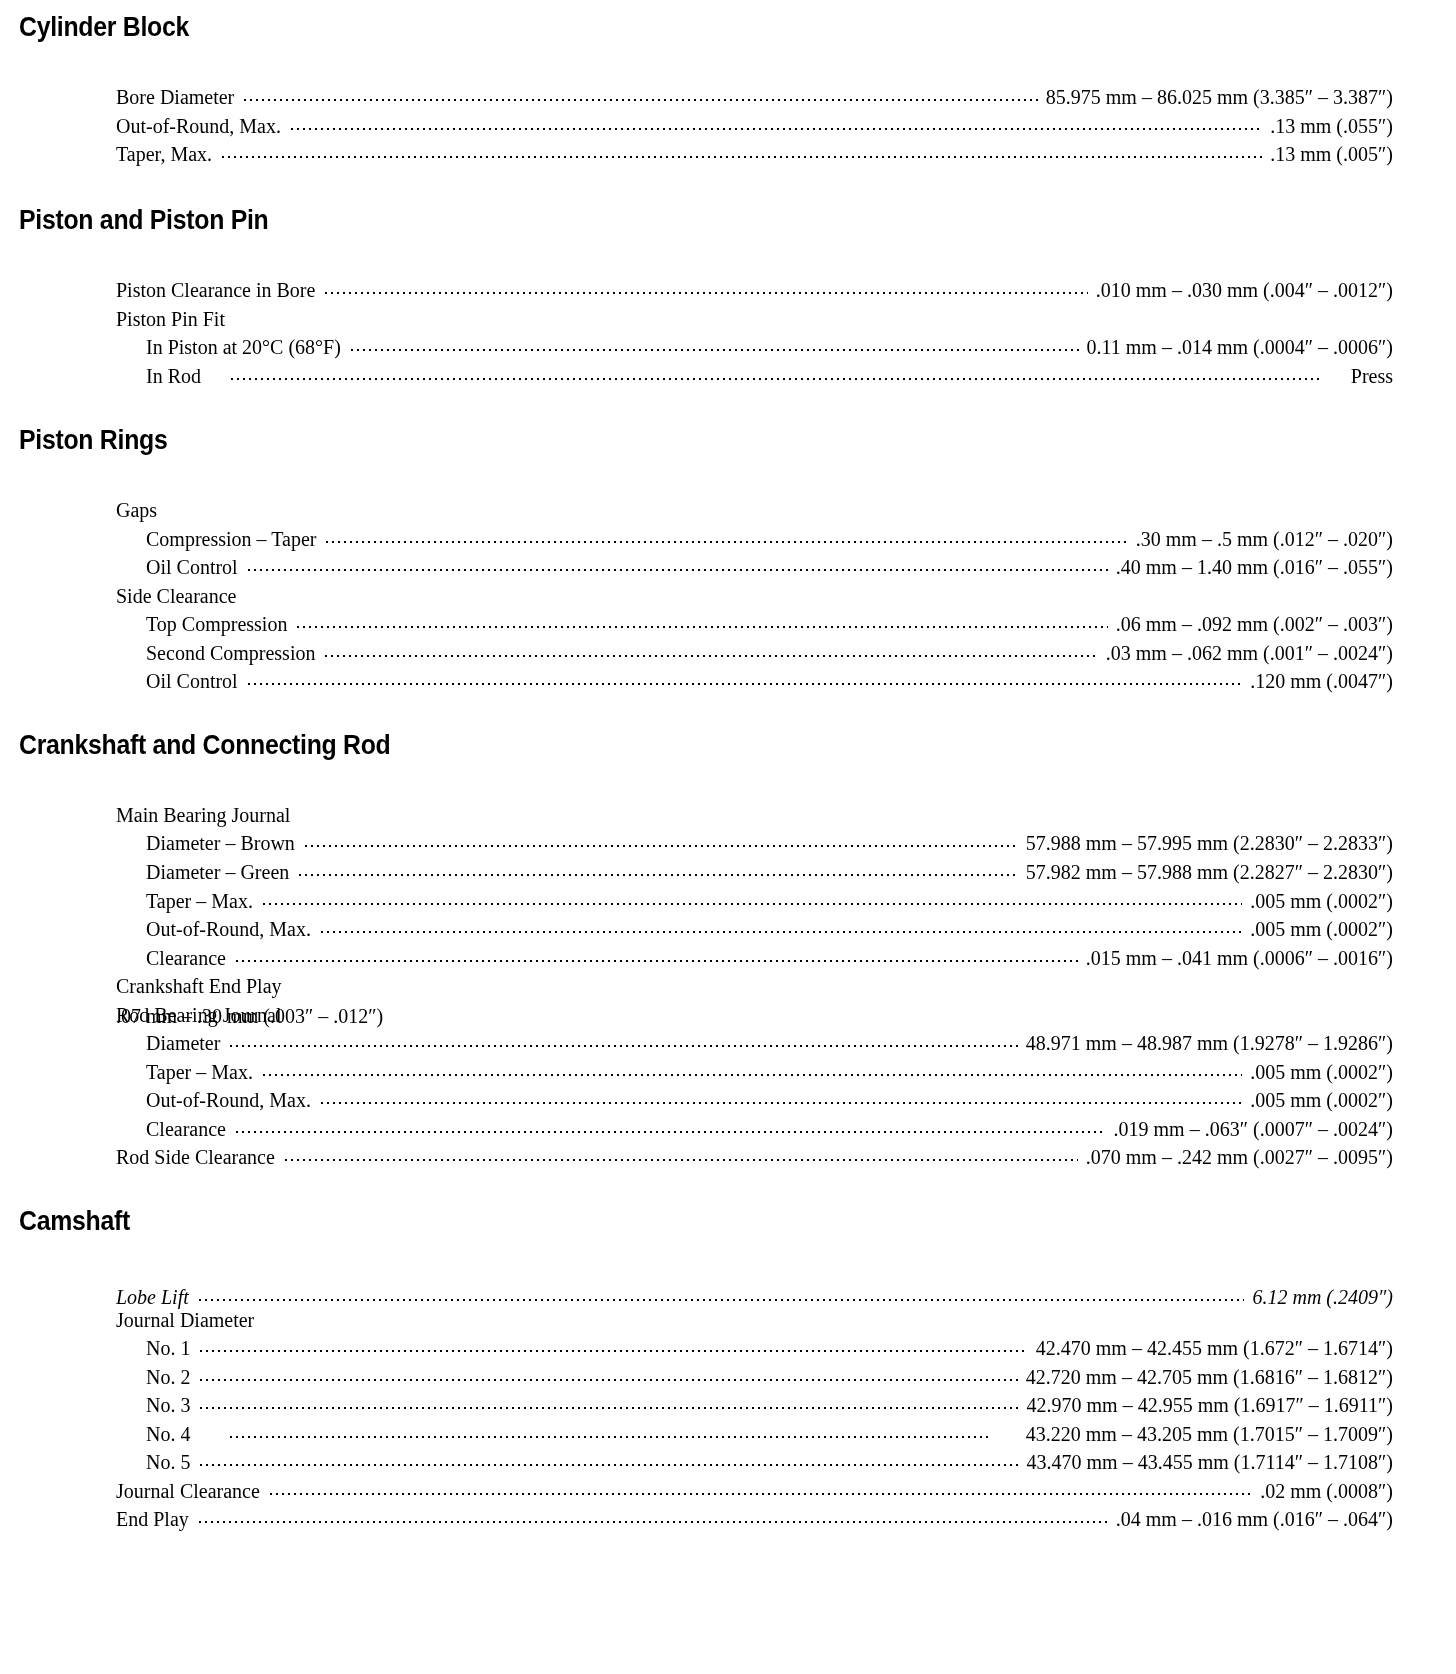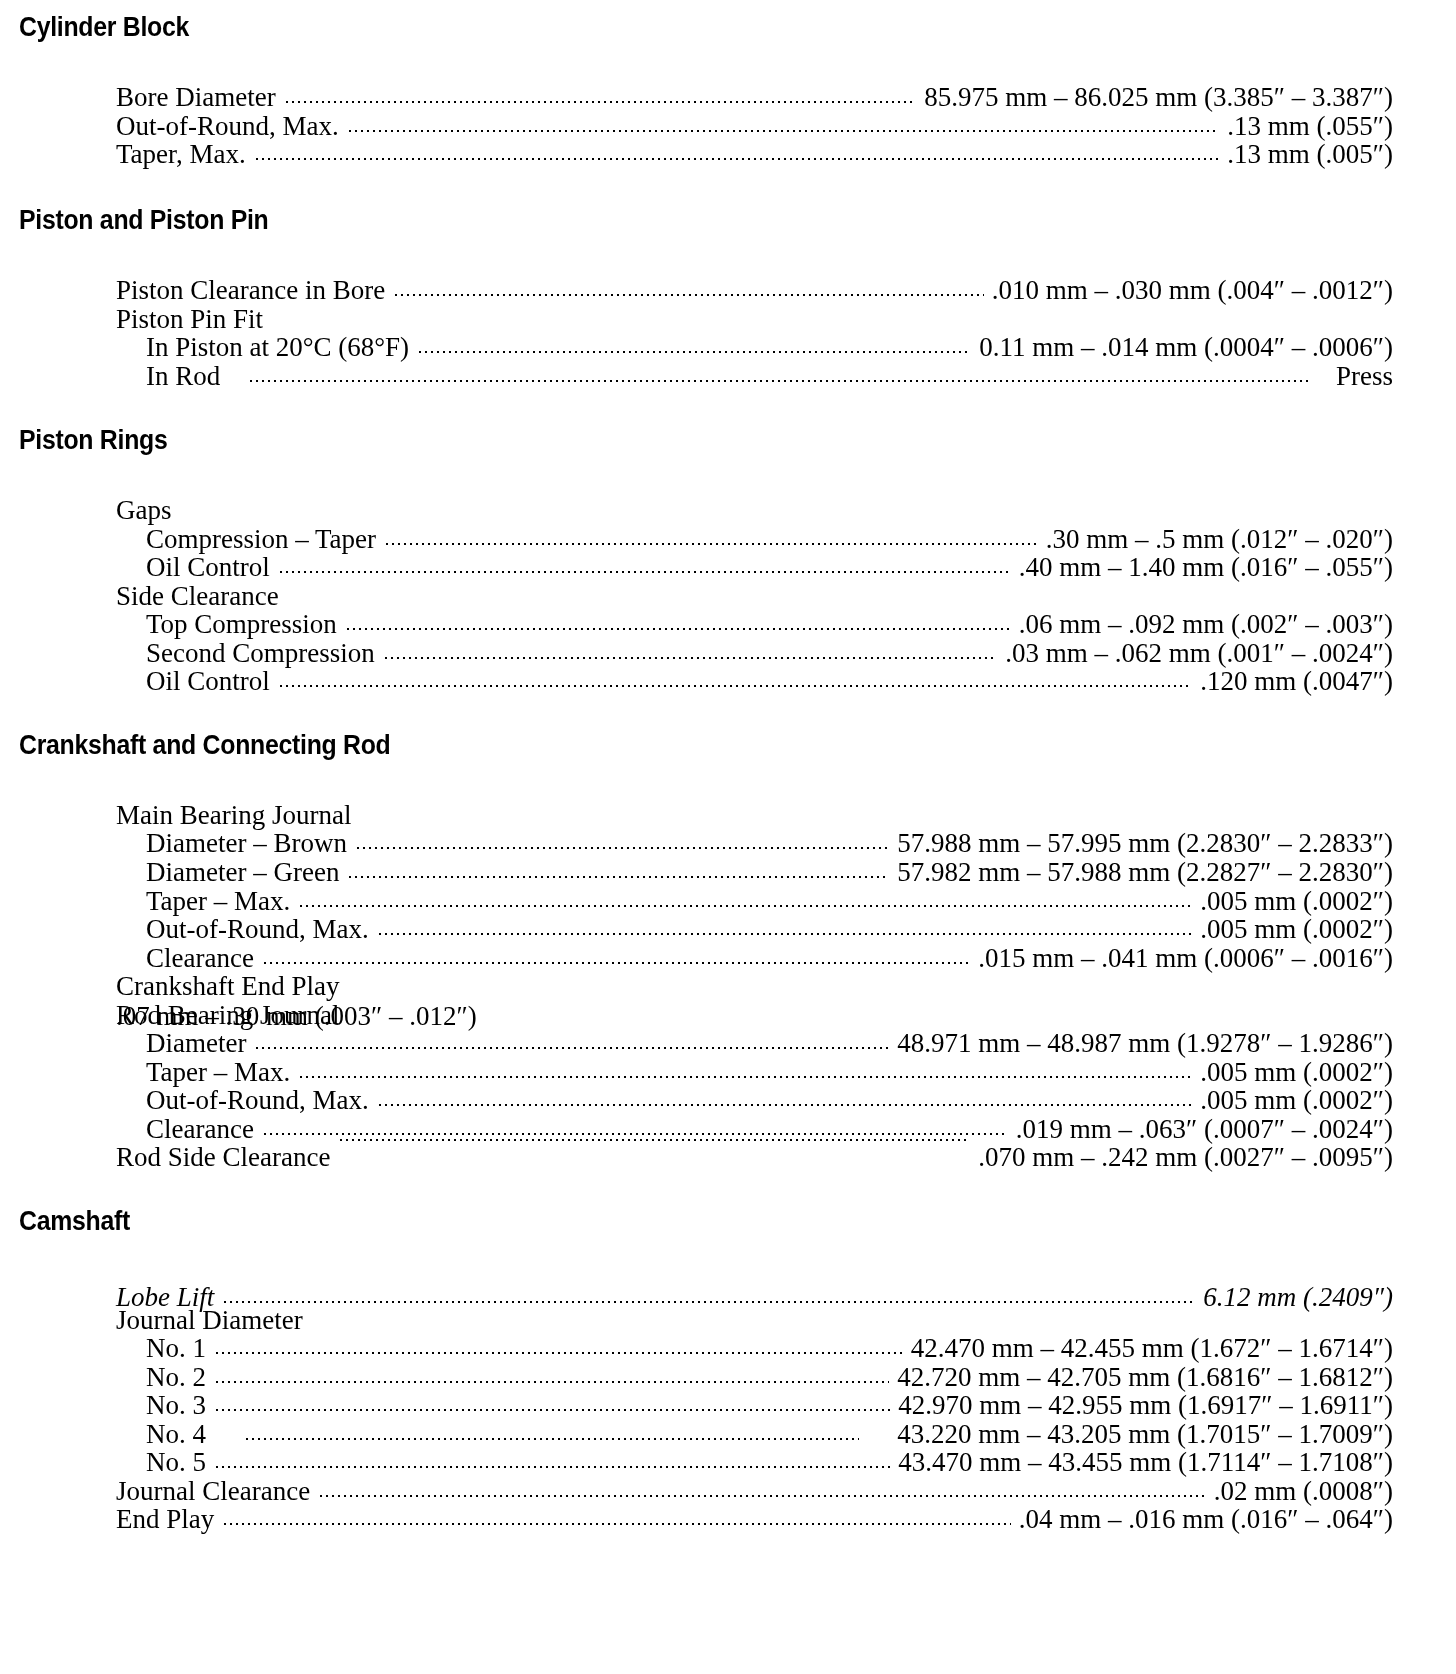--- a/index.html
+++ b/index.html
@@ -8,21 +8,21 @@
   .section { position: absolute; left: 0; width: 1456px; }
   .heading {
     position: absolute; left: 19px; top: 0;
     font-family: "Liberation Sans", sans-serif; font-weight: bold;
     font-size: 27px; letter-spacing: -0.3px; transform: scaleX(0.92); transform-origin: left;
     white-space: nowrap; margin: 0;
   }
   .rows { position: absolute; left: 0; width: 1456px; }
   .row {
     position: absolute; left: 0; width: 1456px; height: 30px;
-    font-family: "Liberation Serif", serif; font-size: 27px; line-height: 30px;
+    font-family: "Liberation Serif", serif; font-size: 20px; line-height: 30px;
     display: flex; align-items: baseline;
   }
   .row .label { white-space: nowrap; flex: 0 0 auto; padding-right: 8px; }
   .row .leader {
     flex: 1 1 auto; height: 2px; margin-right: 8px;
     background-image: radial-gradient(circle, #000 0.9px, transparent 1.1px);
     background-size: 6px 2px; background-repeat: repeat-x;
     align-self: baseline; position: relative; top: -3px;
   }
   .row .value { white-space: nowrap; flex: 0 0 auto; }
@@ -164,21 +164,21 @@
         <div class="row lvl2" style="top: 285px;">
           <span class="label">Out-of-Round, Max.</span>
           <span class="leader"></span>
           <span class="value">.005 mm (.0002″)</span>
         </div>
         <div class="row lvl2" style="top: 313.5px;">
           <span class="label">Clearance</span>
           <span class="leader"></span>
           <span class="value">.019 mm – .063″ (.0007″ – .0024″)</span>
         </div>
-        <div class="row lvl1" style="top: 342px; align-items: center;">
+        <div class="row lvl1" style="top: 342px;">
           <span class="label">Rod Side Clearance</span>
           <span class="leader"></span>
           <span class="value">.070 mm – .242 mm (.0027″ – .0095″)</span>
         </div>
       </div>
     </div>
     <div class="section" style="top: 1206px;">
       <h2 class="heading">Camshaft</h2>
       <div class="rows" style="top: 70px;">
         <div class="row lvl1" style="top: 6px; font-style: italic;">

